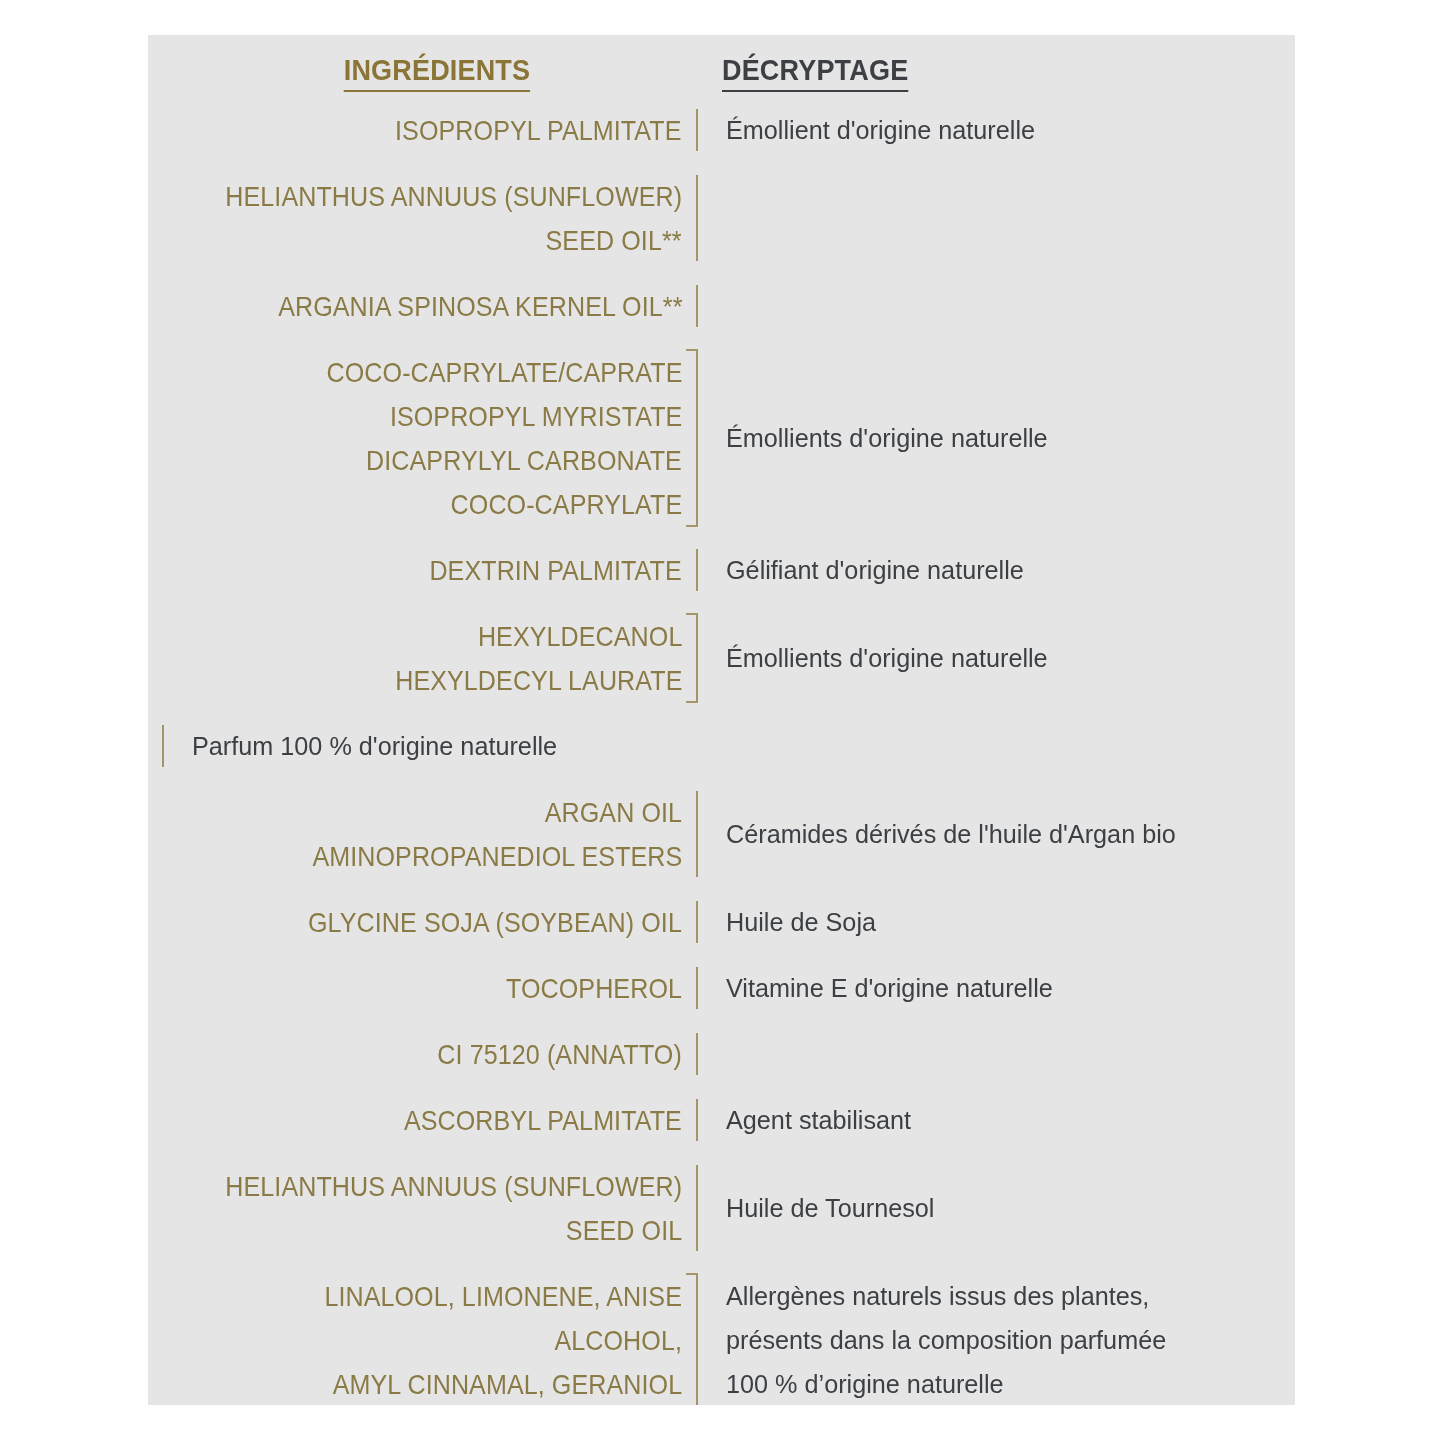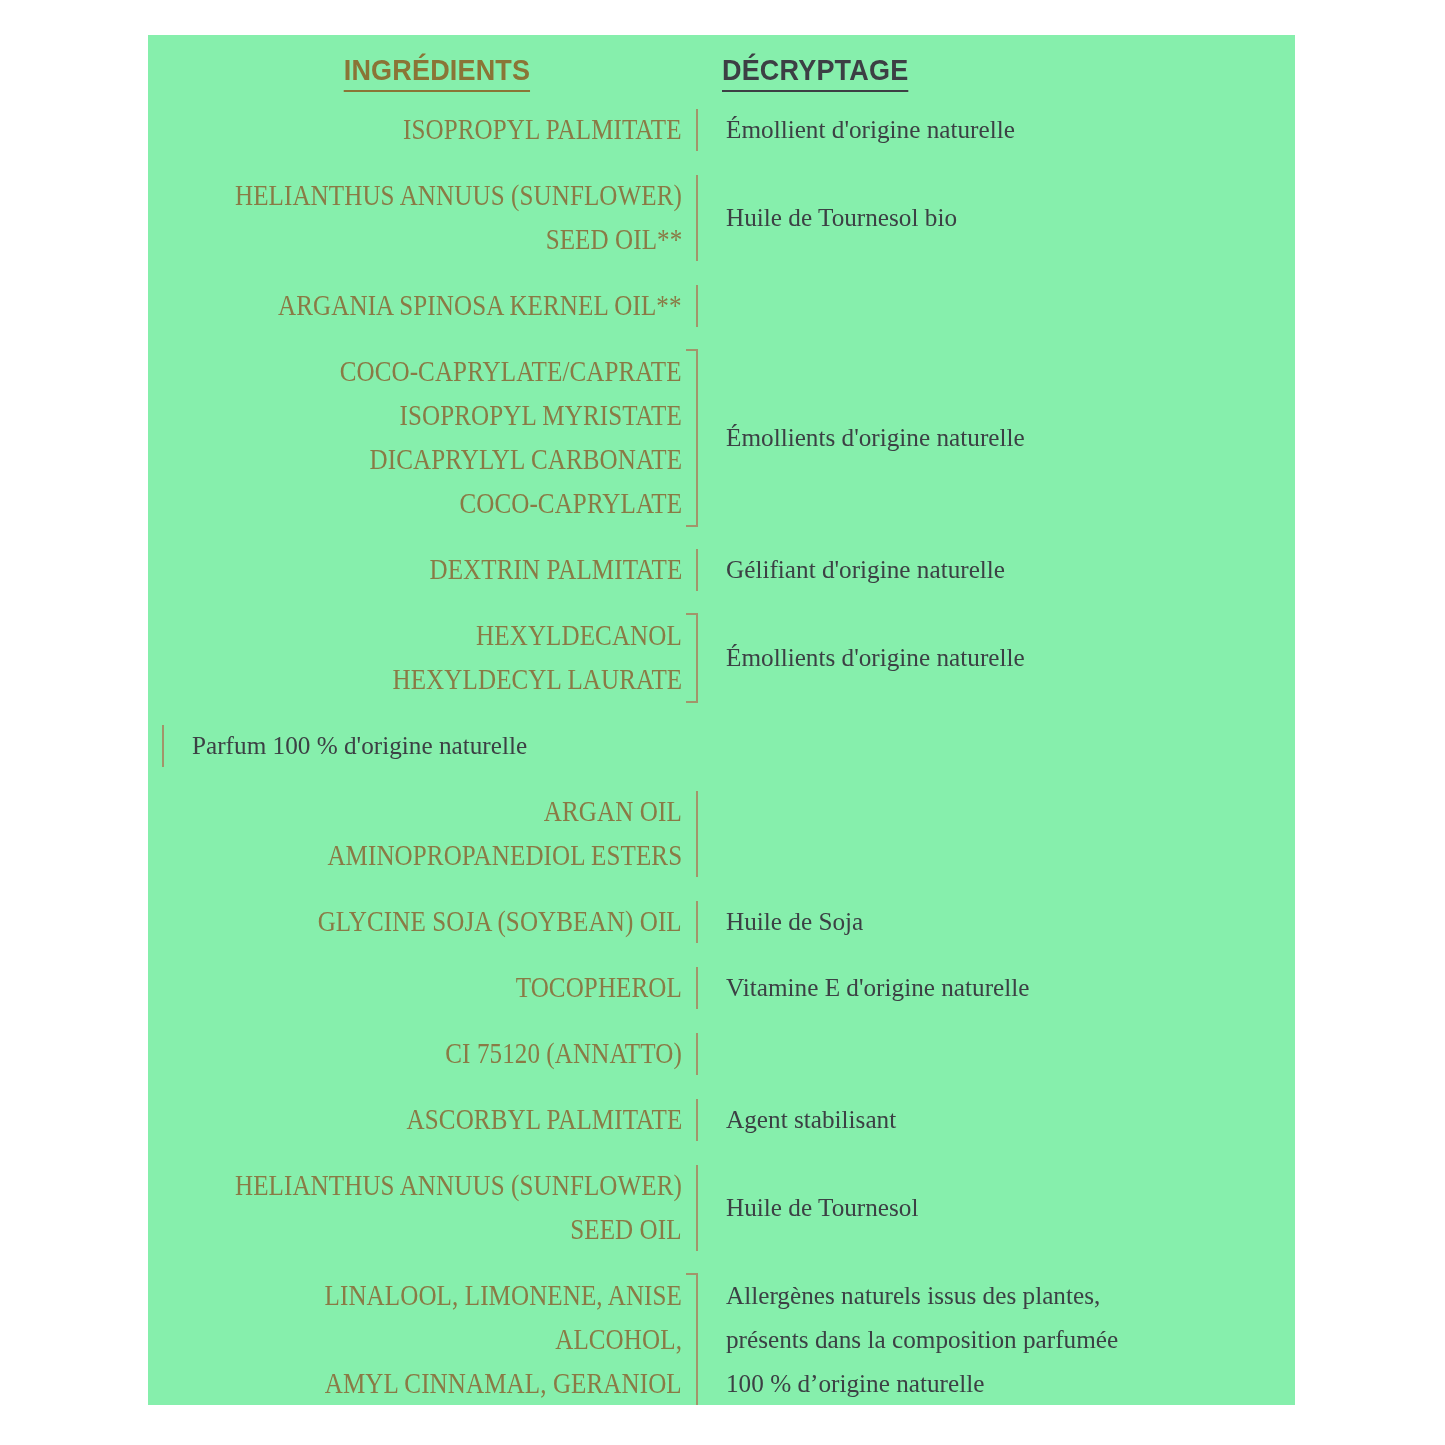--- a/index.html
+++ b/index.html
@@ -14,21 +14,21 @@
     font-family: "Liberation Sans", "DejaVu Sans", sans-serif;
     -webkit-font-smoothing: antialiased;
   }
 
   #panel {
     position: absolute;
     left: 148px;
     top: 35px;
     width: 1147px;
     height: 1370px;
-    background: #86efac;
+    background: #e5e5e5;
     box-sizing: border-box;
     overflow: hidden;
   }
 
   
   .head-row {
     position: relative;
     height: 62px;
   }
   .head-ing, .head-dec {
@@ -121,21 +121,21 @@
     display: flex;
     align-items: center;
     white-space: pre-line;
   }
   .dec-cell > span {
     display: block;
     transform: scaleX(.97);
     transform-origin: 0 50%;
   }
 
-  .rows-wrap { position: relative; font-family: Liberation Serif, serif; }
+  .rows-wrap { position: relative; }
 </style>
 </head>
 <body>
 
 <div id="panel">
 
   <div class="head-row">
     <div class="head-ing">INGRÉDIENTS</div>
     <div class="head-dec">DÉCRYPTAGE</div>
   </div>
@@ -146,21 +146,20 @@
         <div class="rule-cell">
           <div class="vline"></div>
         </div>
         <div class="dec-cell"><span>Émollient d'origine naturelle</span></div>
       </div>
       <div class="row">
         <div class="ing-cell"><span class="sq">HELIANTHUS ANNUUS (SUNFLOWER)</span><br><span class="sq">SEED OIL**</span></div>
         <div class="rule-cell">
           <div class="vline"></div>
         </div>
-        <div class="dec-cell"><span>Huile de Tournesol bio</span></div>
       </div>
       <div class="row">
         <div class="ing-cell"><span class="sq">ARGANIA SPINOSA KERNEL OIL**</span></div>
         <div class="rule-cell">
           <div class="vline"></div>
         </div>
       </div>
       <div class="row">
         <div class="ing-cell"><span class="sq">COCO-CAPRYLATE/CAPRATE</span><br><span class="sq">ISOPROPYL MYRISTATE</span><br><span class="sq">DICAPRYLYL CARBONATE</span><br><span class="sq">COCO-CAPRYLATE</span></div>
         <div class="rule-cell bracket">
@@ -190,20 +189,21 @@
         <div class="rule-cell">
           <div class="vline"></div>
         </div>
         <div class="dec-cell"><span>Parfum 100 % d'origine naturelle</span></div>
       </div>
       <div class="row">
         <div class="ing-cell"><span class="sq">ARGAN OIL</span><br><span class="sq">AMINOPROPANEDIOL ESTERS</span></div>
         <div class="rule-cell">
           <div class="vline"></div>
         </div>
+        <div class="dec-cell"><span>Céramides dérivés de l'huile d'Argan bio</span></div>
       </div>
       <div class="row">
         <div class="ing-cell"><span class="sq">GLYCINE SOJA (SOYBEAN) OIL</span></div>
         <div class="rule-cell">
           <div class="vline"></div>
         </div>
         <div class="dec-cell"><span>Huile de Soja</span></div>
       </div>
       <div class="row">
         <div class="ing-cell"><span class="sq">TOCOPHEROL</span></div>

